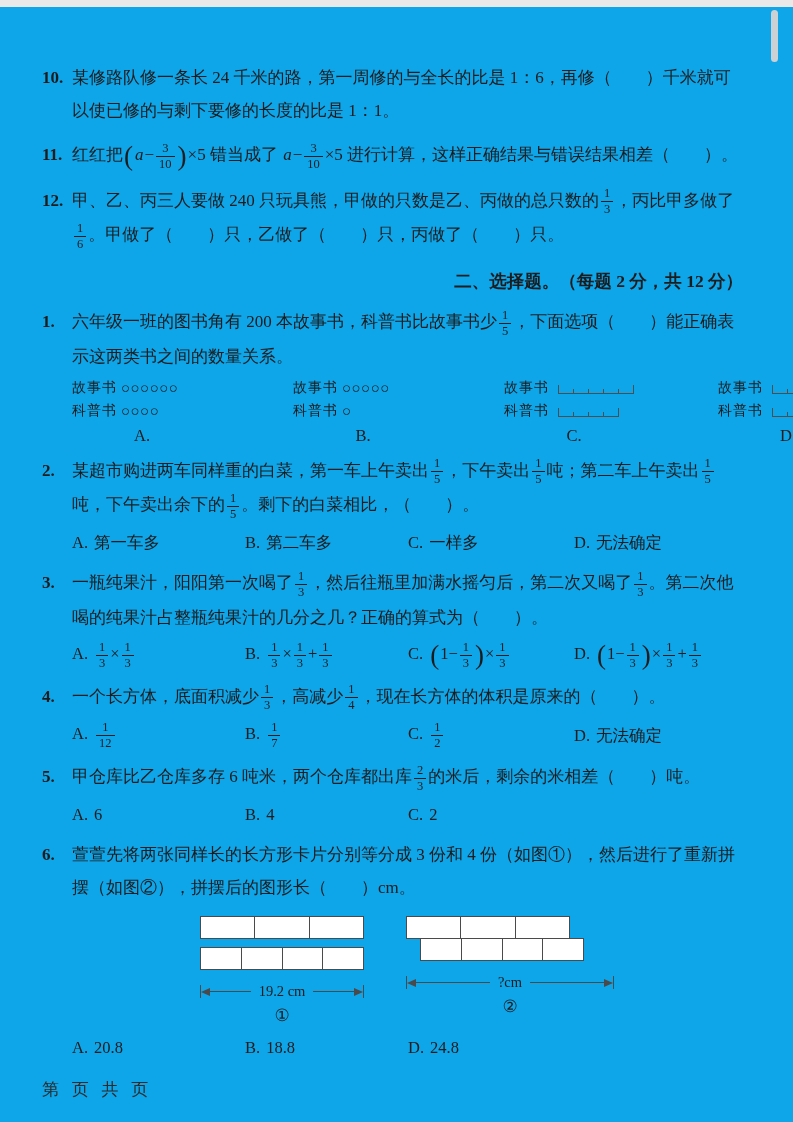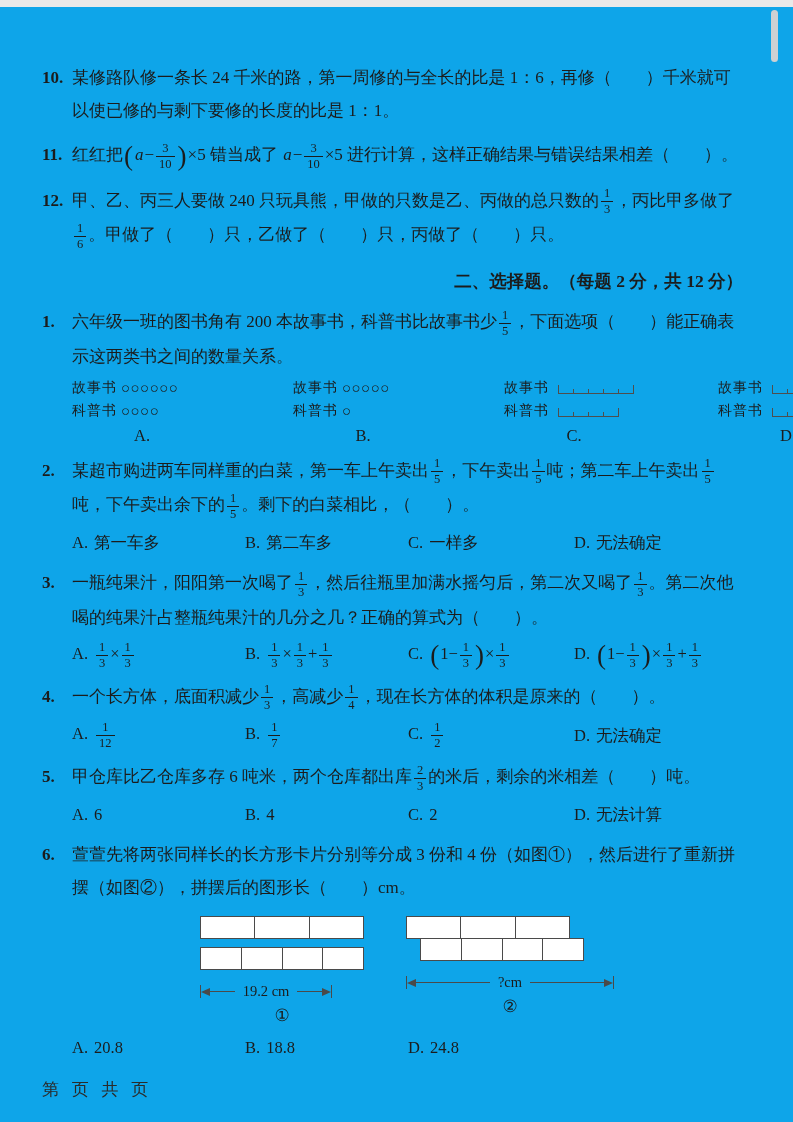--- a/index.html
+++ b/index.html
@@ -285,42 +285,41 @@
           <span class="qnum">5.</span>
           <div class="qbody">
             <div class="qtext">甲仓库比乙仓库多存 6 吨米，两个仓库都出库<span class="frac">
                 <span class="fnum">2</span>
                 <span class="fden">3</span>
               </span>的米后，剩余的米相差（　　）吨。</div>
             <div class="optgrid">
               <span class="opt"><span class="olabel">A.</span>6</span>
               <span class="opt"><span class="olabel">B.</span>4</span>
               <span class="opt"><span class="olabel">C.</span>2</span>
-              <span class="opt kai"><span class="olabel">D.</span>无法计算</span>
             </div>
           </div>
         </div>
         <div class="q">
           <span class="qnum">6.</span>
           <div class="qbody">
             <div class="qtext">萱萱先将两张同样长的长方形卡片分别等分成 3 份和 4 份（如图①），然后进行了重新拼摆（如图②），拼摆后的图形长（　　）cm。</div>
             <div class="figs">
               <div class="fig">
                 <div class="cardbar" style="width: 164px; margin-top: 0px;">
                   <i class="cseg"></i>
                   <i class="cseg"></i>
                   <i class="cseg"></i>
                 </div>
                 <div class="cardbar" style="width: 164px; margin-top: 8px;">
                   <i class="cseg"></i>
                   <i class="cseg"></i>
                   <i class="cseg"></i>
                   <i class="cseg"></i>
                 </div>
-                <div class="measure" style="width: 132px;">
+                <div class="measure" style="width: 164px;">
                   <i class="mtick"></i>
                   <i class="ahl"></i>
                   <i class="mline"></i>
                   <span class="mtext">19.2 cm</span>
                   <i class="mline"></i>
                   <i class="ahr"></i>
                   <i class="mtick"></i>
                 </div>
                 <div class="figcap">①</div>
               </div>

